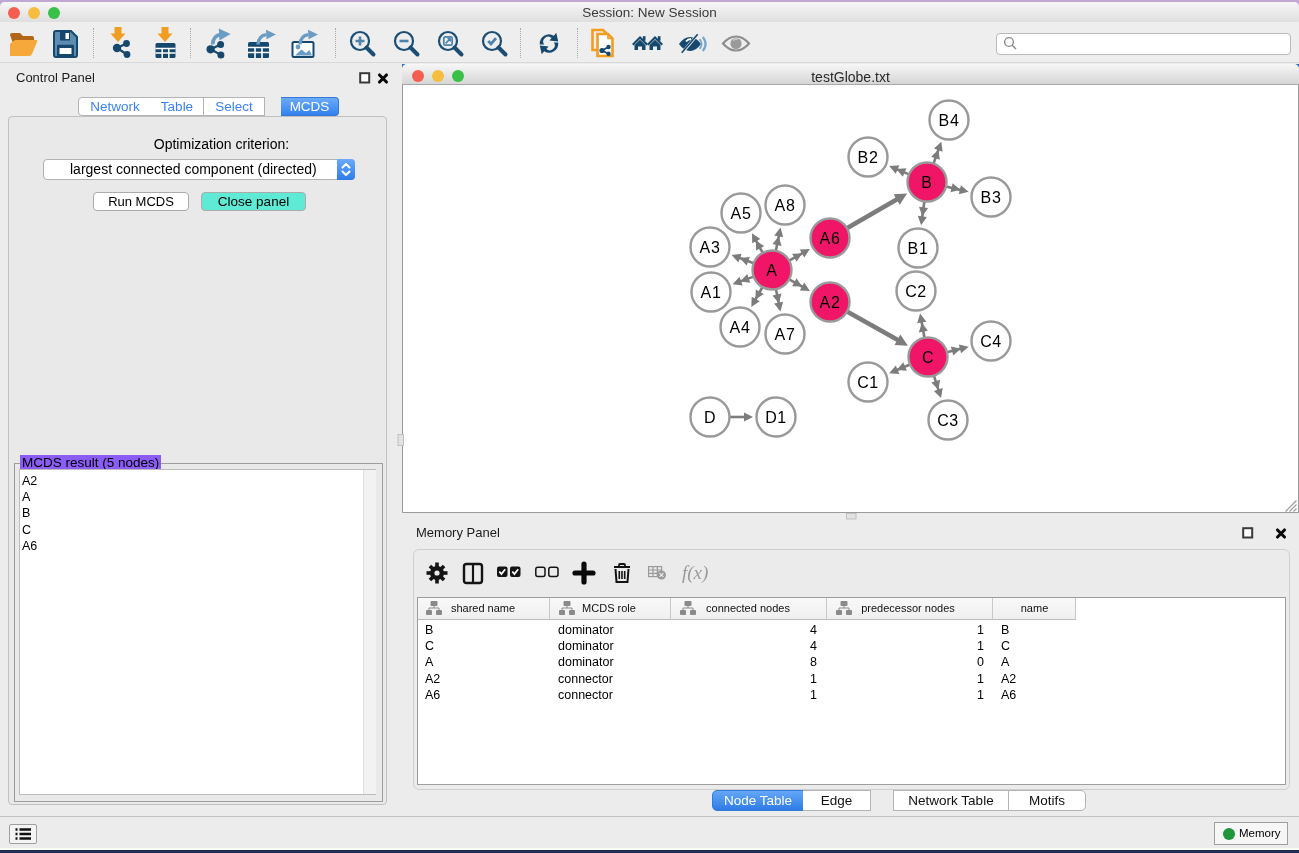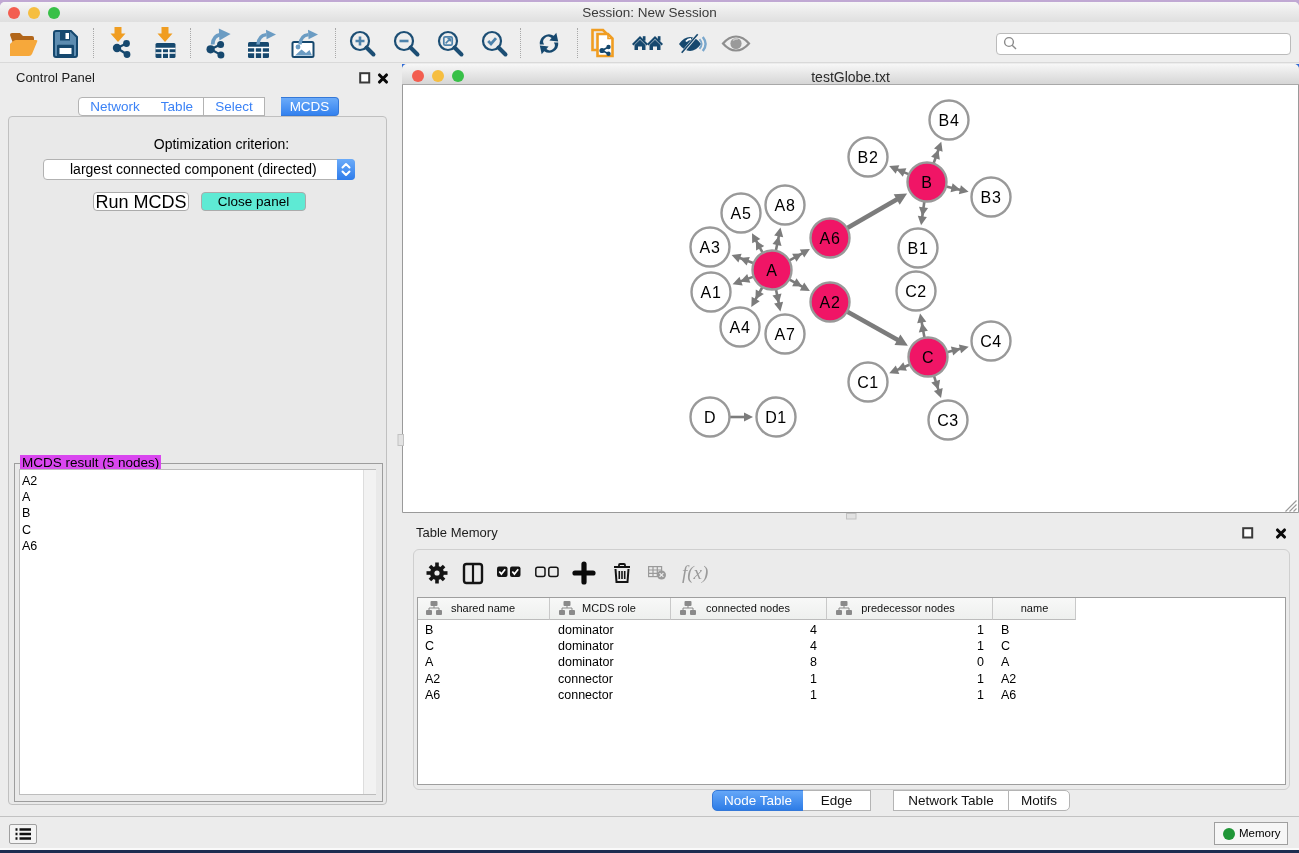--- a/index.html
+++ b/index.html
@@ -204,26 +204,26 @@
 <div class="abs" style="left:43px;top:159px;width:312px;height:21px;background:#fff;
   border:1px solid #b2b2b2;border-radius:4px;box-sizing:border-box;"></div>
 <div class="abs" style="left:50px;top:161px;font-size:14px;color:#000;padding-left:20px;">largest connected component (directed)</div>
 <div class="abs" style="left:337px;top:159px;width:18px;height:21px;border-radius:0 4px 4px 0;
   background:linear-gradient(#6babf9,#2e7ceb);box-sizing:border-box;">
   <svg width="18" height="21">
       <path d="M5.5 8.5 L9 5 L12.5 8.5 M5.5 12.5 L9 16 L12.5 12.5" stroke="#fff" stroke-width="2" fill="none" stroke-linecap="round" stroke-linejoin="round"></path>
     </svg></div>
 <div class="abs" style="left:93px;top:192px;width:96px;height:19px;background:#fff;
   border:1px solid #ababab;border-radius:4px;box-sizing:border-box;text-align:center;
-  font-size:18px;line-height:18px;color:#000;">Run MCDS</div>
+  font-size:13px;line-height:18px;color:#000;">Run MCDS</div>
 <div class="abs" style="left:201px;top:192px;width:105px;height:19px;background:#5eead4;
   border:1px solid #ababab;border-radius:4px;box-sizing:border-box;text-align:center;
   font-size:13.5px;line-height:18px;color:#000;">Close panel</div>
 <div class="abs" style="left:14px;top:463px;width:367px;height:337px;border:1px solid #9d9d9d;"></div>
-<div class="abs" style="left:20px;top:455px;background:#d946ef;padding:0 2px;font-size:13.5px;color:#000;">MCDS result (5 nodes)</div>
+<div class="abs" style="left:20px;top:455px;background:#8b5cf6;padding:0 2px;font-size:13.5px;color:#000;">MCDS result (5 nodes)</div>
 <div class="abs" style="left:19px;top:469px;width:357px;height:326px;background:#fff;border:1px solid #bdbdbd;box-sizing:border-box;"></div>
 <div class="abs" style="left:363px;top:470px;width:12px;height:324px;background:#f2f2f2;border-left:1px solid #ddd;"></div>
 <div class="abs" style="left:22px;top:473px;font-size:12.5px;color:#000;line-height:16.2px;">A2<br>A<br>B<br>C<br>A6</div>
 
 <svg class="abs" style="left:402px;top:64px;" width="7" height="7">
     <path d="M0 0 L7 0 L0 7 Z" fill="#2f6bd8"></path>
   </svg>
 <svg class="abs" style="left:1292px;top:64px;" width="7" height="7">
     <path d="M0 0 L7 0 L7 7 Z" fill="#2f6bd8"></path>
   </svg>
@@ -333,21 +333,21 @@
 <text x="785" y="339.5">A7</text>
 <text x="991" y="346.5">C4</text>
 <text x="928" y="362.5">C</text>
 <text x="868" y="387.5">C1</text>
 <text x="948" y="425.5">C3</text>
 <text x="710" y="422.5">D</text>
 <text x="776" y="422.5">D1</text>
 </g>
   </svg>
 
-<div class="abs" style="left:416px;top:525px;font-size:13px;color:#1c1c1c;">Table Memory</div>
+<div class="abs" style="left:416px;top:525px;font-size:13px;color:#1c1c1c;">Memory Panel</div>
 <svg class="abs" style="left:1242px;top:527px;" width="46" height="13">
   <rect x="1.2" y="1.2" width="9" height="9.3" fill="#fff" stroke="#3a3a3a" stroke-width="2"></rect>
   <path d="M35.5 3 L42.5 10 M42.5 3 L35.5 10" stroke="#0a0a0a" stroke-width="3.1" stroke-linecap="round"></path>
 </svg>
 <svg class="abs" style="left:397px;top:433px;" width="8" height="14">
   <rect x="1" y="1.5" width="5.5" height="11" fill="#e2e2e2" stroke="#c2c2c2" stroke-width="1"></rect>
 </svg>
 <svg class="abs" style="left:846px;top:513px;" width="11" height="7">
   <rect x="0.5" y="0.5" width="9.5" height="5.5" fill="#e2e2e2" stroke="#c2c2c2" stroke-width="1"></rect>
 </svg>
@@ -455,21 +455,21 @@
 <div class="abs td" style="left:425px;top:622px;line-height:16.2px;">B<br>C<br>A<br>A2<br>A6</div>
 <div class="abs td" style="left:558px;top:622px;line-height:16.2px;">dominator<br>dominator<br>dominator<br>connector<br>connector</div>
 <div class="abs td" style="left:700px;top:622px;width:117px;line-height:16.2px;text-align:right;">4<br>4<br>8<br>1<br>1</div>
 <div class="abs td" style="left:860px;top:622px;width:124px;line-height:16.2px;text-align:right;">1<br>1<br>0<br>1<br>1</div>
 <div class="abs td" style="left:1001px;top:622px;line-height:16.2px;">B<br>C<br>A<br>A2<br>A6</div>
 
 <div class="abs btab" style="left:672px;width:92px;border-radius:5px 0 0 5px;
   background:linear-gradient(#65a7f8,#2d7ce6);color:#fff;border-color:#3478d8;">Node Table</div>
 <div class="abs btab" style="left:763px;width:68px;border-left:none;">Edge Table</div>
 <div class="abs btab" style="left:853px;width:116px;">Network Table</div>
-<div class="abs btab" style="left:968px;width:62px;border-radius:0 5px 5px 0;">Motifs</div>
+<div class="abs btab" style="left:968px;width:78px;border-radius:0 5px 5px 0;">Motifs</div>
 
 <div class="abs" id="statusbar"></div>
 <div class="abs" style="left:9px;top:824px;width:28px;height:20px;background:#f4f4f4;
   border:1px solid #9f9f9f;border-radius:2px;box-sizing:border-box;">
   <svg width="26" height="18">
       <g stroke="#111" stroke-width="2.6">
     <path d="M9.5 4.5 H21 M9.5 9 H21 M9.5 13.5 H21"></path>
     <path d="M5.5 4.5 H7.5 M5.5 9 H7.5 M5.5 13.5 H7.5"></path>
   </g>
     </svg>

